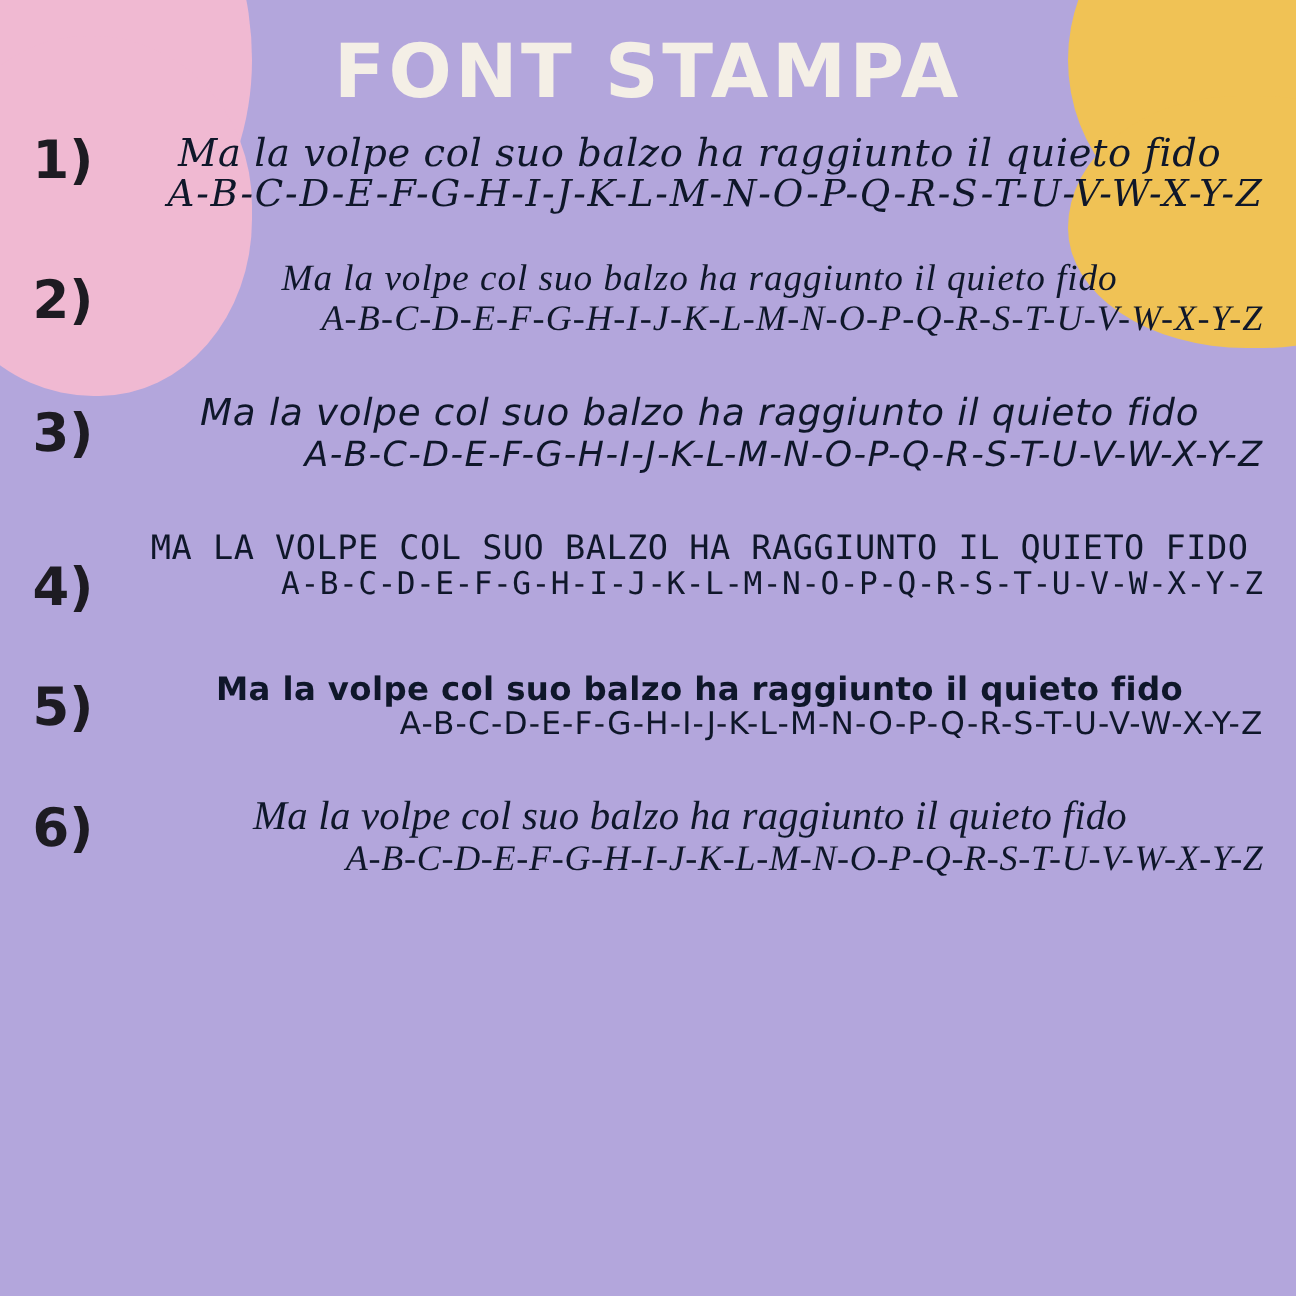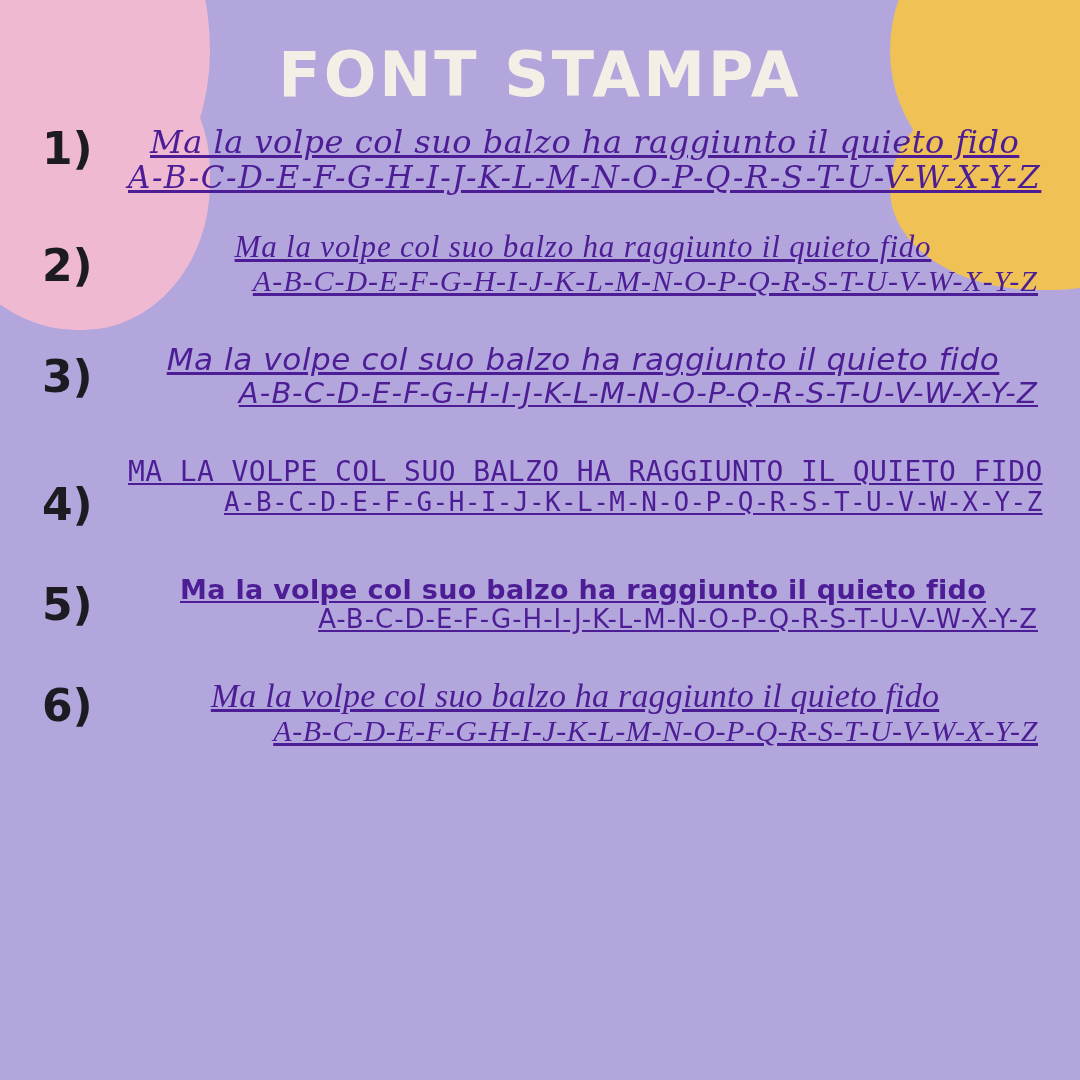--- a/index.html
+++ b/index.html
@@ -54,21 +54,21 @@
     border-radius: 50% 50% 48% 52% / 55% 45% 50% 50%;
   }
 
   
   .page {
     position: relative;
     z-index: 2;
     width: 1080px;
     height: 996px;
     box-sizing: border-box;
-    padding: 16px;
+    padding: 1px;
   }
 
   .page-title {
     text-align: center;
     color: #f4efe6;
     font-family: "DejaVu Sans", sans-serif;
     font-weight: bold;
     font-size: 62px;
     letter-spacing: 3px;
     margin: 0;
@@ -96,22 +96,21 @@
     color: #1d1b22;
     line-height: 1;
     padding-top: 6px;
     width: 86px;
     text-align: left;
   }
 
   .samples {
     flex: 1 1 auto;
     text-align: center;
-    color: #4c1d95;
-    text-decoration: underline;
+    color: #0f172a;
   }
 
   .sample-phrase {
     display: block;
     line-height: 1.08;
     white-space: nowrap;
   }
   .sample-alphabet {
     display: block;
     line-height: 1.12;

